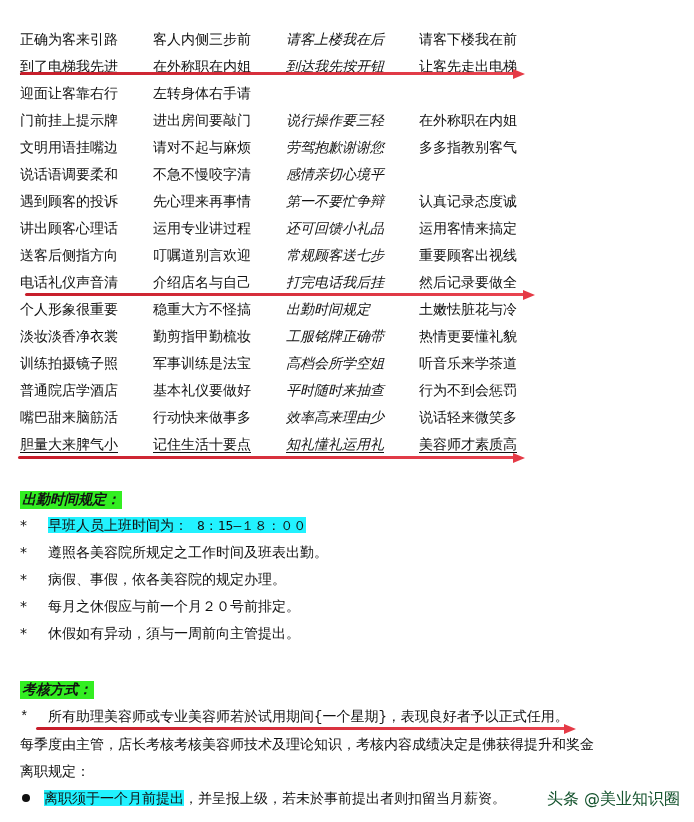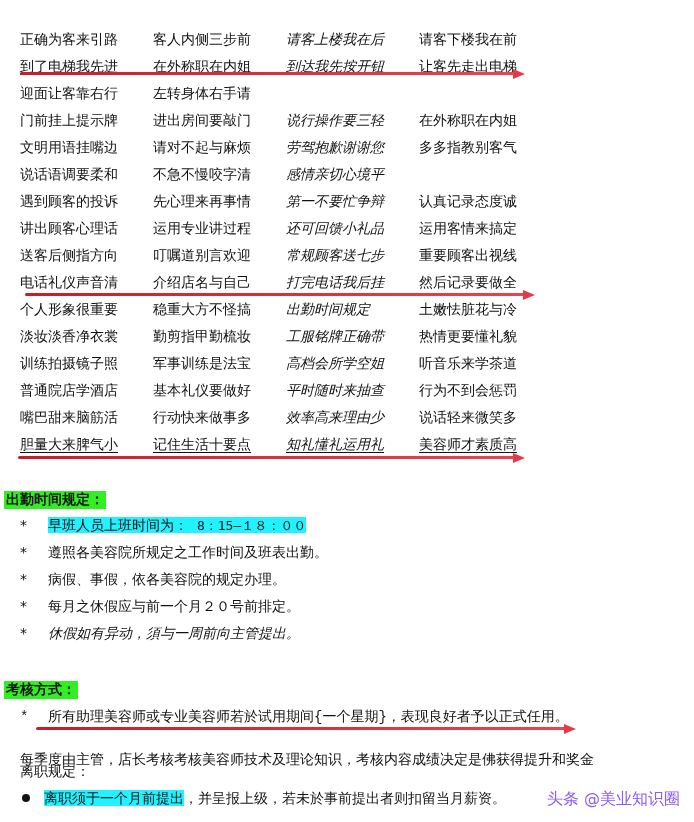--- a/index.html
+++ b/index.html
@@ -10,29 +10,29 @@
   .grid { position: absolute; left: 20px; top: 26px; }
   .row { position: relative; height: 27px; line-height: 27px; white-space: nowrap; }
   .cell { position: absolute; top: 0; font-size: 14px; letter-spacing: 0px; }
   .c0 { left: 0; } .c1 { left: 133px; } .c2 { left: 266px; font-style: italic; } .c3 { left: 399px; }
   .ul .cell { text-decoration: underline; text-underline-offset: 3px; text-decoration-thickness: 1px; }
   .arrow { position: absolute; height: 10px; }
   .arrow .shaft { position: absolute; left: 0; top: 3px; height: 3px; right: 10px;
     background: linear-gradient(to right, #c61d2a, #e94450); border-radius: 2px; }
   .arrow .head { position: absolute; right: 0; top: 0; width: 0; height: 0;
     border-top: 5px solid transparent; border-bottom: 5px solid transparent; border-left: 12px solid #e53a46; }
-  .section { position: absolute; left: 4px; }
+  .section { position: absolute; left: 20px; font-style: italic; }
   .heading { display: inline-block; background: #33ee22; font-weight: bold; font-size: 14px; padding: 0 2px; }
   .bullet-row { position: absolute; left: 20px; font-size: 14px; white-space: nowrap; }
   .star { display: inline-block; width: 28px; }
   .hl-cyan { background: #22f2ff; }
   .mono { font-family: "DejaVu Sans Mono", monospace; font-size: 13px; margin-top: 36px; }
   .plain { position: absolute; left: 20px; font-size: 14px; white-space: nowrap; }
   .dot { display: inline-block; width: 8px; height: 8px; border-radius: 50%; background: #111; margin: 0 14px 2px 2px; vertical-align: middle; }
-  .watermark { position: absolute; right: 14px; top: 789px; font-size: 16px; color: #8b5cf6; letter-spacing: 0px; }
+  .watermark { position: absolute; right: 14px; top: 789px; font-size: 16px; color: #14532d; letter-spacing: 0px; }
 </style>
 </head>
 <body>
 
 <div class="grid">
   <div class="row">
     <span class="cell c0">正确为客来引路</span>
     <span class="cell c1">客人内侧三步前</span>
     <span class="cell c2">请客上楼我在后</span>
     <span class="cell c3">请客下楼我在前</span>
@@ -150,33 +150,33 @@
 </div>
 <div class="bullet-row" style="top:544px;">
   <span class="star">*</span><span>遵照各美容院所规定之工作时间及班表出勤。</span>
 </div>
 <div class="bullet-row" style="top:571px;">
   <span class="star">*</span><span>病假、事假，依各美容院的规定办理。</span>
 </div>
 <div class="bullet-row" style="top:598px;">
   <span class="star">*</span><span>每月之休假应与前一个月２０号前排定。</span>
 </div>
-<div class="bullet-row" style="top:625px;font-style:italic;">
+<div class="bullet-row" style="top:625px;">
   <span class="star">*</span><span>休假如有异动，須与一周前向主管提出。</span>
 </div>
 
 <div class="section" style="top:681px;">
   <span class="heading">考核方式：</span>
 </div>
 <div class="bullet-row" style="top:708px;font-family:Liberation Mono, monospace;">
   <span class="star">*</span><span>所有助理美容师或专业美容师若於试用期间{一个星期}，表现良好者予以正式任用。</span>
 </div>
 <div class="arrow" style="left:36px; top:724px; width:540px;">
   <div class="shaft"></div>
     <div class="head"></div>
 </div>
-<div class="plain" style="top:736px;margin-top:15px;">每季度由主管，店长考核考核美容师技术及理论知识，考核内容成绩决定是佛获得提升和奖金</div>
+<div class="plain" style="top:736px;">每季度由主管，店长考核考核美容师技术及理论知识，考核内容成绩决定是佛获得提升和奖金</div>
 <div class="plain" style="top:763px;">离职规定：</div>
 <div class="bullet-row" style="top:790px;">
   <span class="dot"></span><span class="hl-cyan">离职须于一个月前提出</span><span>，并呈报上级，若未於事前提出者则扣留当月薪资。</span>
 </div>
 
 <div class="watermark">头条 @美业知识圈</div>
 
 </body></html>

